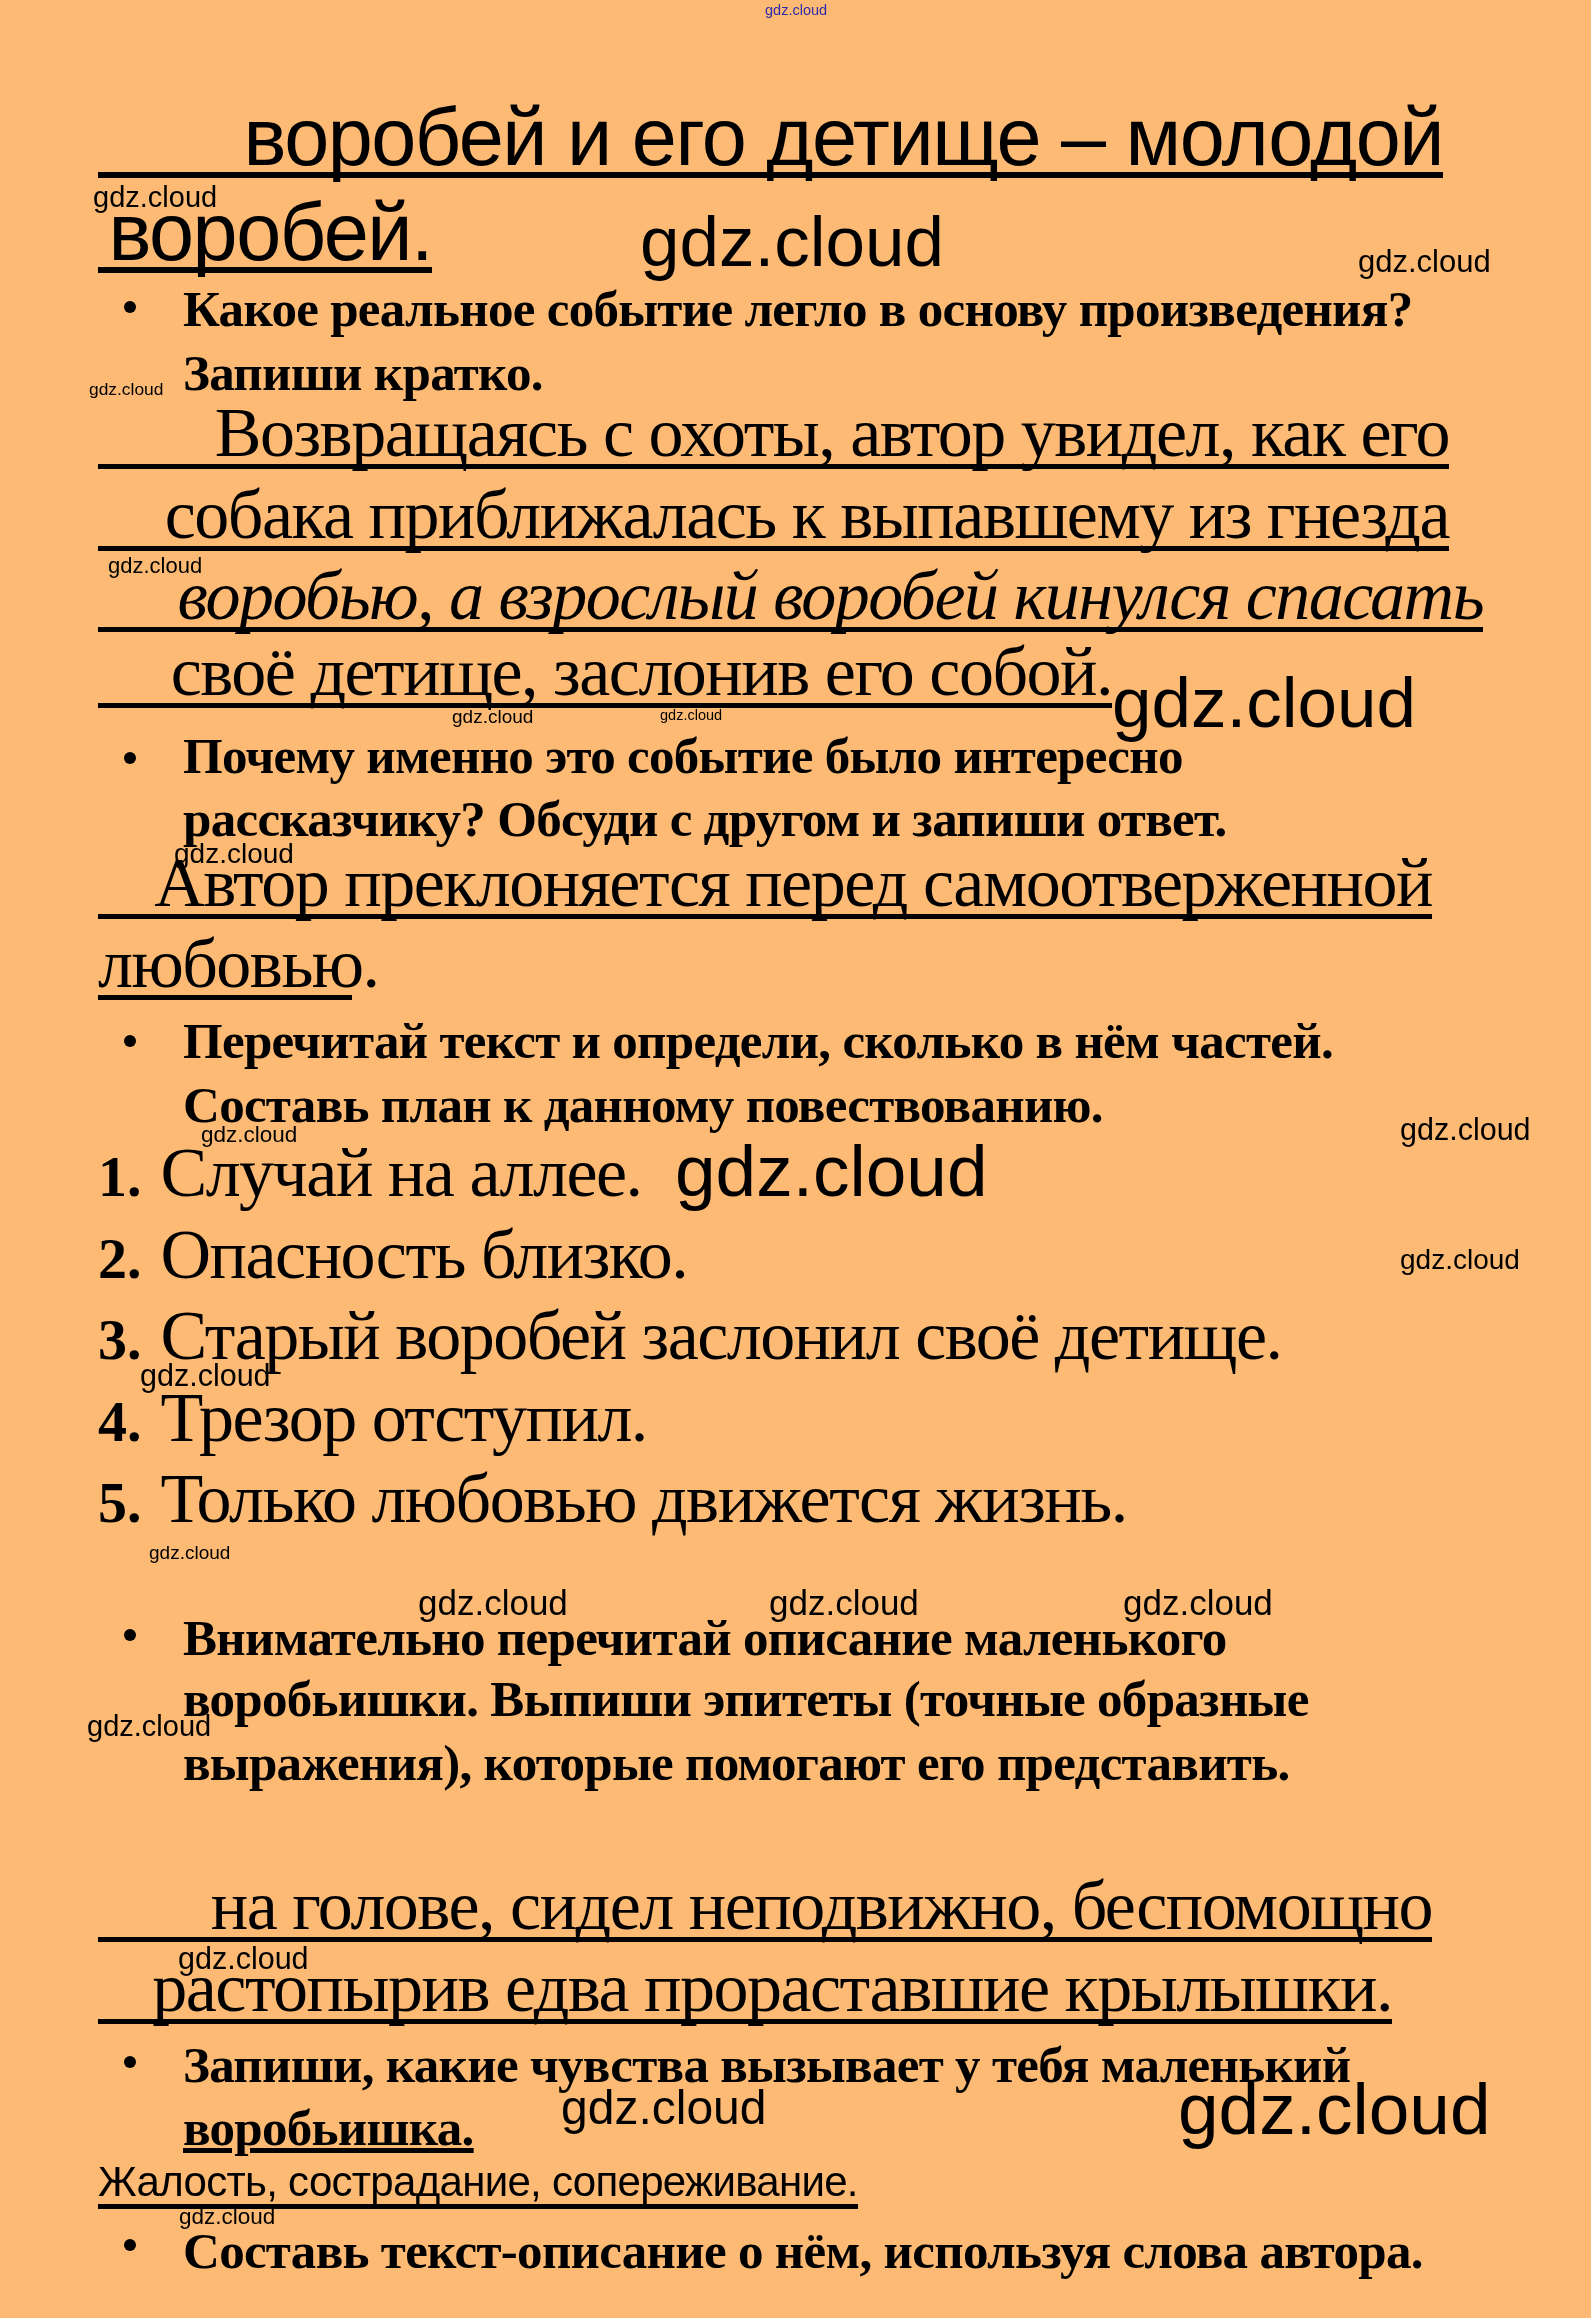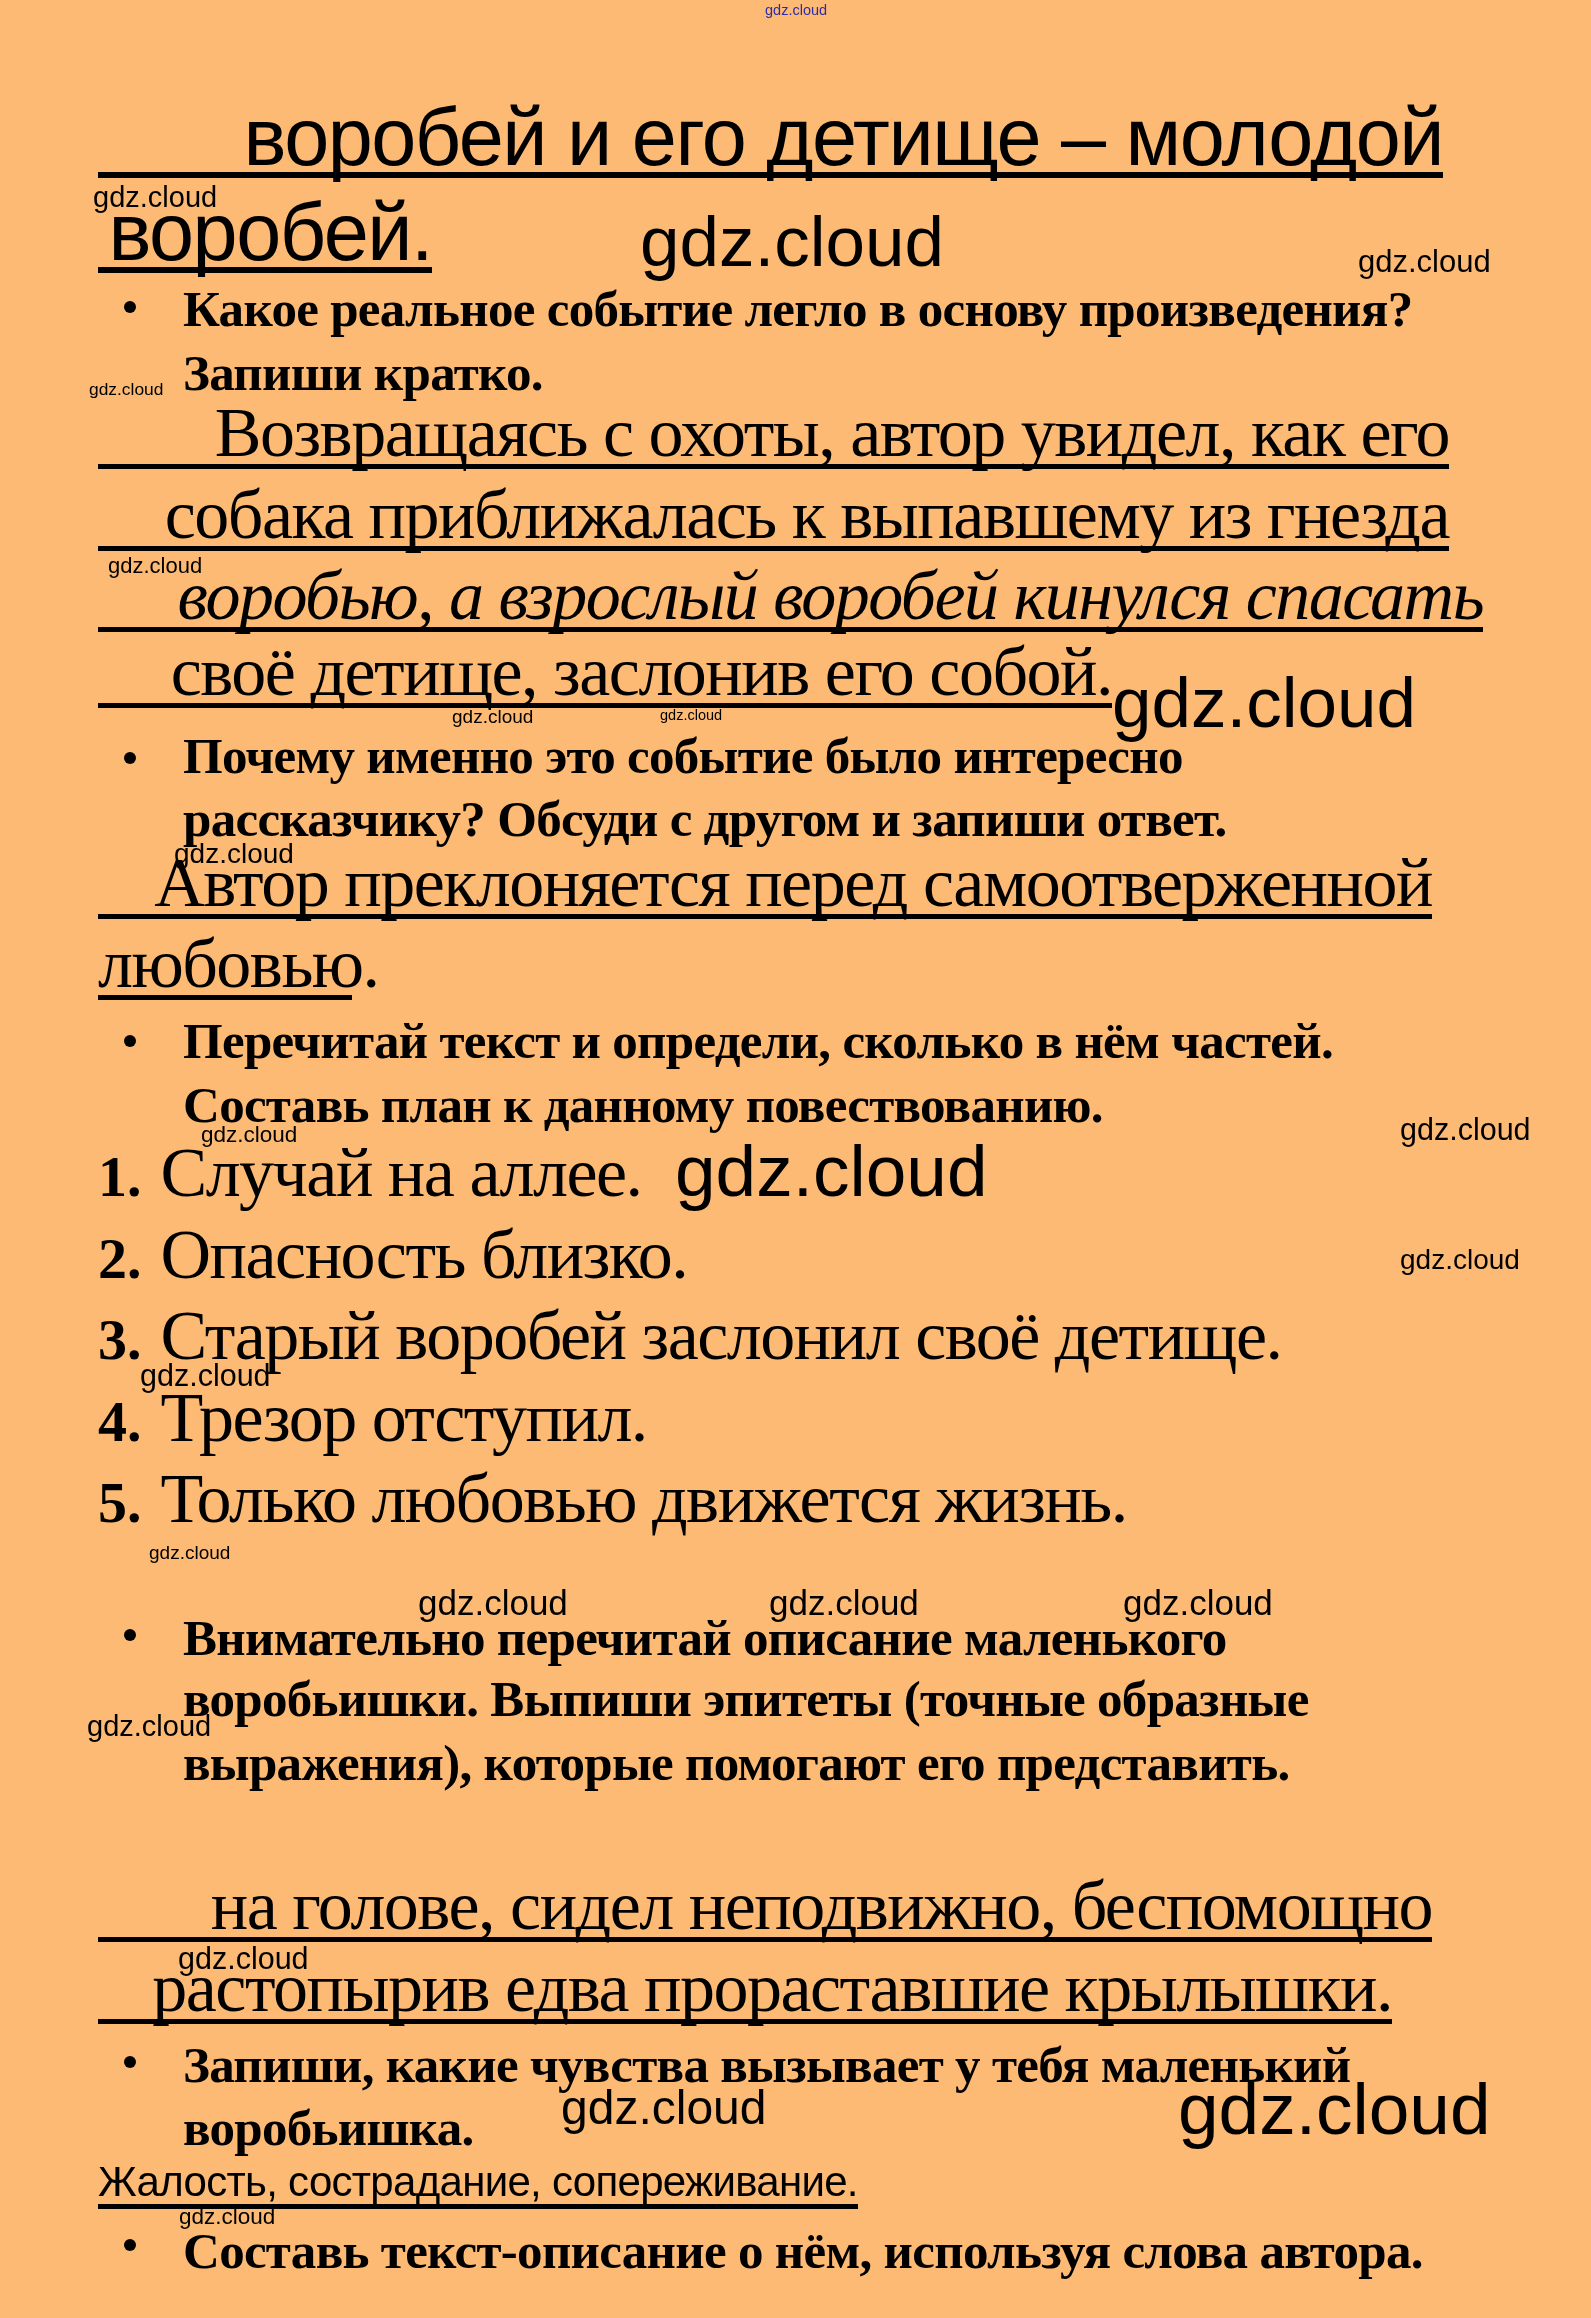--- a/index.html
+++ b/index.html
@@ -81,21 +81,21 @@
   <span class="dot" style="left:124px;top:1629px;"></span>
   <div class="t q" style="left:174px;top:1613px;">Внимательно перечитай описание маленького</div>
   <div class="t q" style="left:174px;top:1674px;">воробьишки. Выпиши эпитеты (точные образные</div>
   <div class="t q" style="left:174px;top:1738px;">выражения), которые помогают его представить.</div>
 
   <div class="t a u" style="left:98px;top:1874px;width:1334px;">на голове, сидел неподвижно, беспомощно</div>
   <div class="t a u" style="left:98px;top:1956px;width:1294px;">растопырив едва прораставшие крылышки.</div>
 
   <span class="dot" style="left:124px;top:2056px;"></span>
   <div class="t q" style="left:174px;top:2040px;">Запиши, какие чувства вызывает у тебя маленький</div>
-  <div class="t q" style="left:174px;top:2103px;">воробьишка.</div>
+  <div class="t q" style="left:174px;top:2103px;text-decoration:underline;">воробьишка.</div>
 
   <div class="t ans-sans" style="left:98px;top:2161px;">Жалость, сострадание, сопереживание.</div>
 
   <span class="dot" style="left:124px;top:2239px;"></span>
   <div class="t q" style="left:174px;top:2226px;">Составь текст-описание о нём, используя слова автора.</div>
 
 </div>
 
 
 </body></html>

